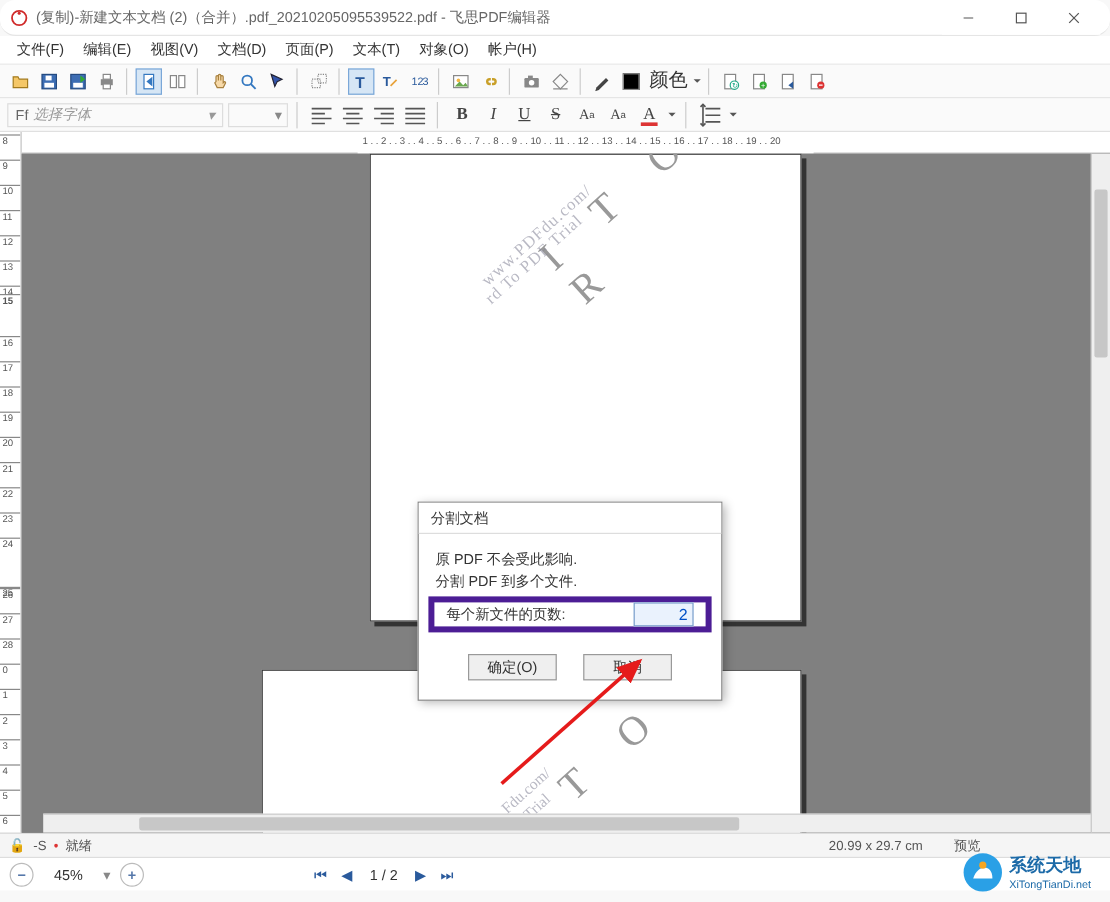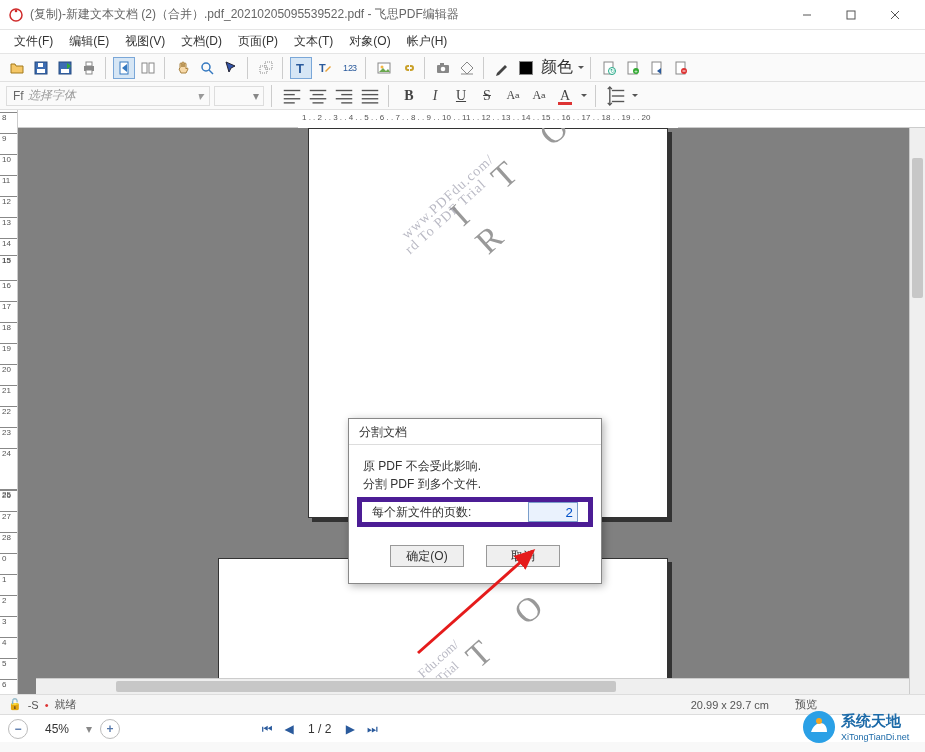--- a/index.html
+++ b/index.html
@@ -1,19 +1,19 @@
 <!DOCTYPE html>
 <html><head>
 <meta charset="utf-8">
 <style>
 * { box-sizing: border-box; margin: 0; padding: 0; font-family: "Microsoft YaHei", "SimSun", sans-serif; }
 body { width: 925px; height: 752px; background: #f8f8f8; overflow: hidden; position: relative; font-size: 12px; color: #333; }
 
 
-.title-bar { height: 30px; background: #fff; display: flex; align-items: center; padding: 0 8px; border-bottom: 1px solid #e5e5e5; }
+.title-bar { height: 30px; background: #fff; display: flex; align-items: center; padding: 0 8px; border-bottom: 1px solid #e5e5e5; border-radius: 13px; }
 .title-bar .app-iconbox { width: 16px; height: 16px; display:flex; align-items:center; justify-content:center; margin-right: 6px; }
 .title-text { flex: 1; color: #666; font-size: 12px; }
 .win-controls { display: flex; gap: 0; }
 .win-btn { width: 44px; height: 28px; display: flex; align-items: center; justify-content: center; color: #555; background: #fff; }
 .win-btn svg { width: 10px; height: 10px; }
 
 
 .menu-bar { height: 24px; background: #fff; display: flex; align-items: center; padding: 0 6px; gap: 0; border-bottom: 1px solid #e5e5e5; }
 .menu-item { padding: 3px 8px; font-size: 12px; color: #333; }
 
@@ -22,21 +22,21 @@
 .tb-btn { width: 22px; height: 22px; display: flex; align-items: center; justify-content: center; border: 1px solid transparent; }
 .tb-btn.active { border: 1px solid #7aa7d8; background: #d6e6f5; }
 .tb-sep { width: 3px; height: 22px; border-left: 1px solid #ccc; margin: 0 3px; }
 .toolbar svg { width: 16px; height: 16px; }
 .color-label { font-size: 16px; margin: 0 2px; }
 .swatch { width: 14px; height: 14px; background:#000; border:1px solid #888; }
 .tb-dd { width:8px; height:22px; display:flex; align-items:center; justify-content:center; }
 
 
 .toolbar2 { height: 28px; background: #fafafa; display: flex; align-items: center; padding: 0 6px; gap: 4px; border-bottom: 1px solid #e0e0e0; }
-.font-box { display:flex; align-items:center; gap:4px; width: 204px; border:1px solid #ddd; height:20px; padding:0 6px; color:#999; font-style:italic;}
+.font-box { display:flex; align-items:center; gap:4px; width: 180px; border:1px solid #ddd; height:20px; padding:0 6px; color:#999; font-style:italic;}
 .fmt-btn { width:22px; height:22px; display:flex; align-items:center; justify-content:center; font-family: "Times New Roman", serif; font-size:14px; color:#444;}
 .fmt-btn.b { font-weight:bold; }
 .fmt-btn.i { font-style:italic; }
 .fmt-btn.u { text-decoration: underline; }
 .fmt-btn.s { text-decoration: line-through; }
 .align-btn { width:22px; height:22px; display:flex; align-items:center; justify-content:center; }
 
 
 .work-area { position: relative; height: 584px; background: #808080; display:flex; }
 .vruler { width: 18px; background:#fff; border-right:1px solid #ccc; position:relative; overflow:hidden; }
@@ -359,21 +359,21 @@
 
 <div class="work-area">
   <div class="vruler" id="vruler">
       <div class="tick" style="top: 2px;">8</div>
       <div class="tick" style="top: 23px;">9</div>
       <div class="tick" style="top: 44px;">10</div>
       <div class="tick" style="top: 65px;">11</div>
       <div class="tick" style="top: 86px;">12</div>
       <div class="tick" style="top: 107px;">13</div>
       <div class="tick" style="top: 128px;">14</div>
-      <div class="tick" style="top: 145px; font-weight: bold;">15</div>
+      <div class="tick" style="top: 135px; font-weight: bold;">15</div>
       <div class="tick" style="top: 170px;">16</div>
       <div class="tick" style="top: 191px;">17</div>
       <div class="tick" style="top: 212px;">18</div>
       <div class="tick" style="top: 233px;">19</div>
       <div class="tick" style="top: 254px;">20</div>
       <div class="tick" style="top: 275px;">21</div>
       <div class="tick" style="top: 296px;">22</div>
       <div class="tick" style="top: 317px;">23</div>
       <div class="tick" style="top: 338px;">24</div>
       <div class="tick" style="top: 359px; margin-top: 20px;">25</div>

